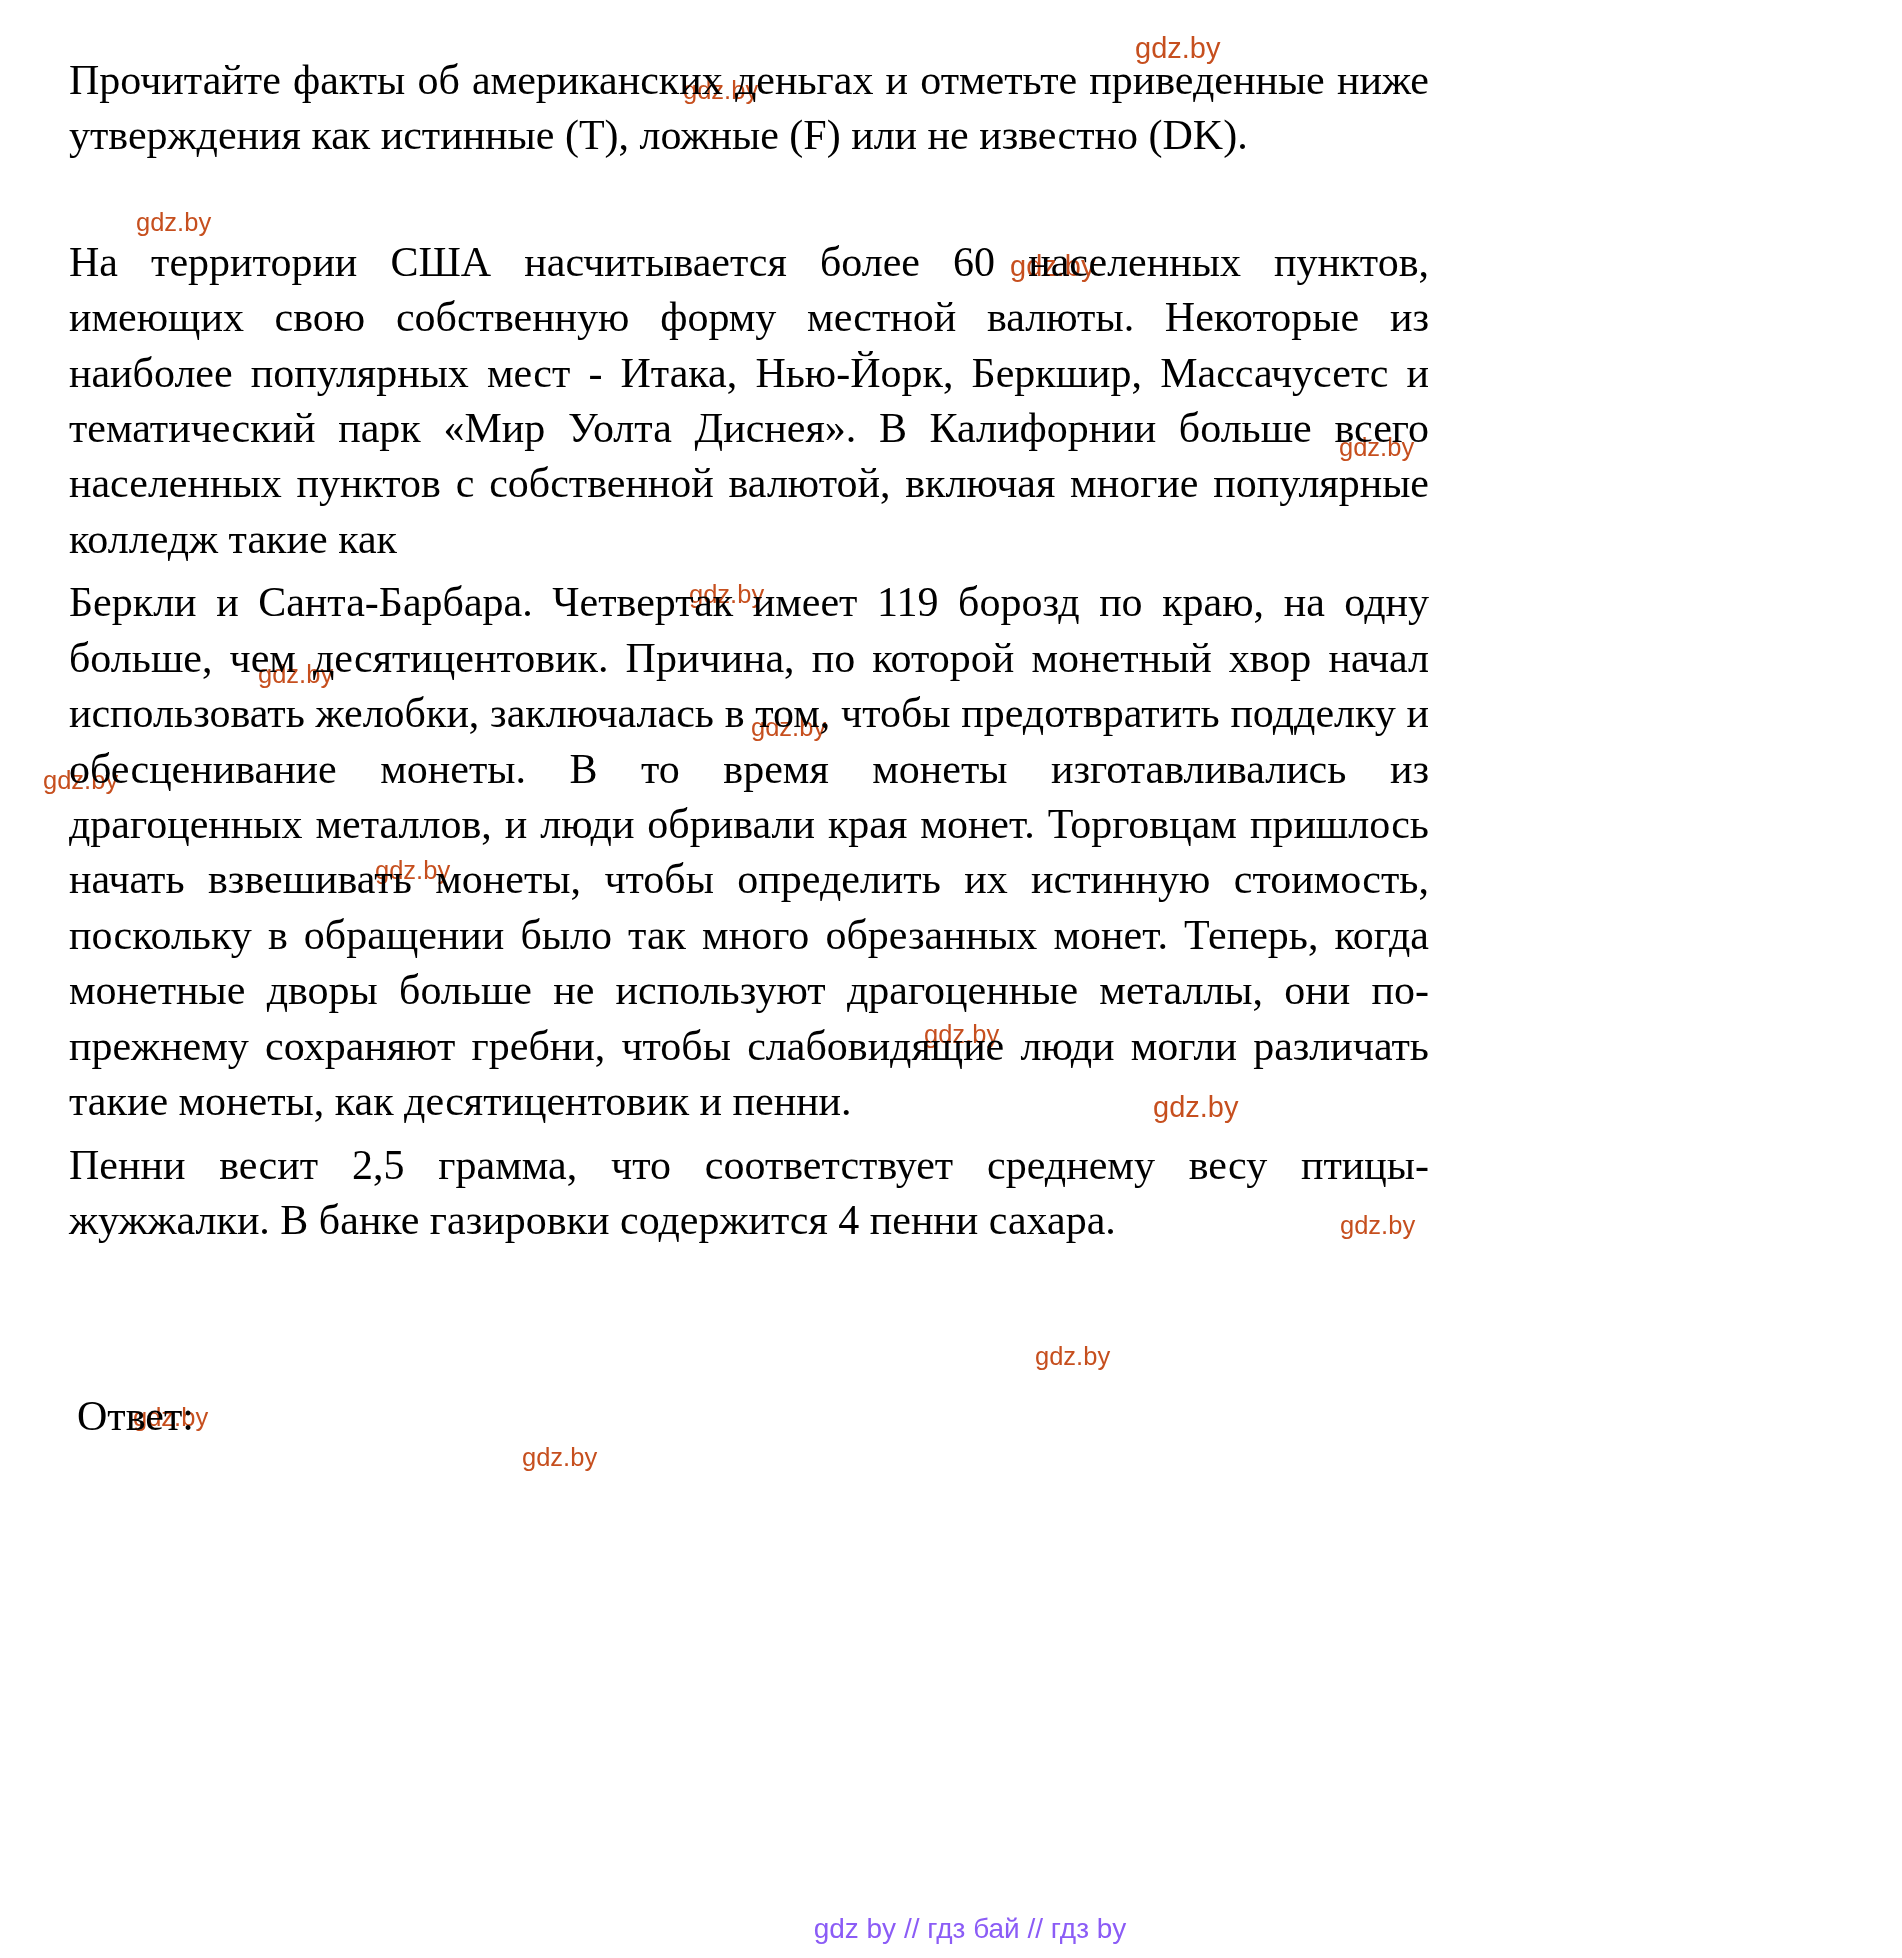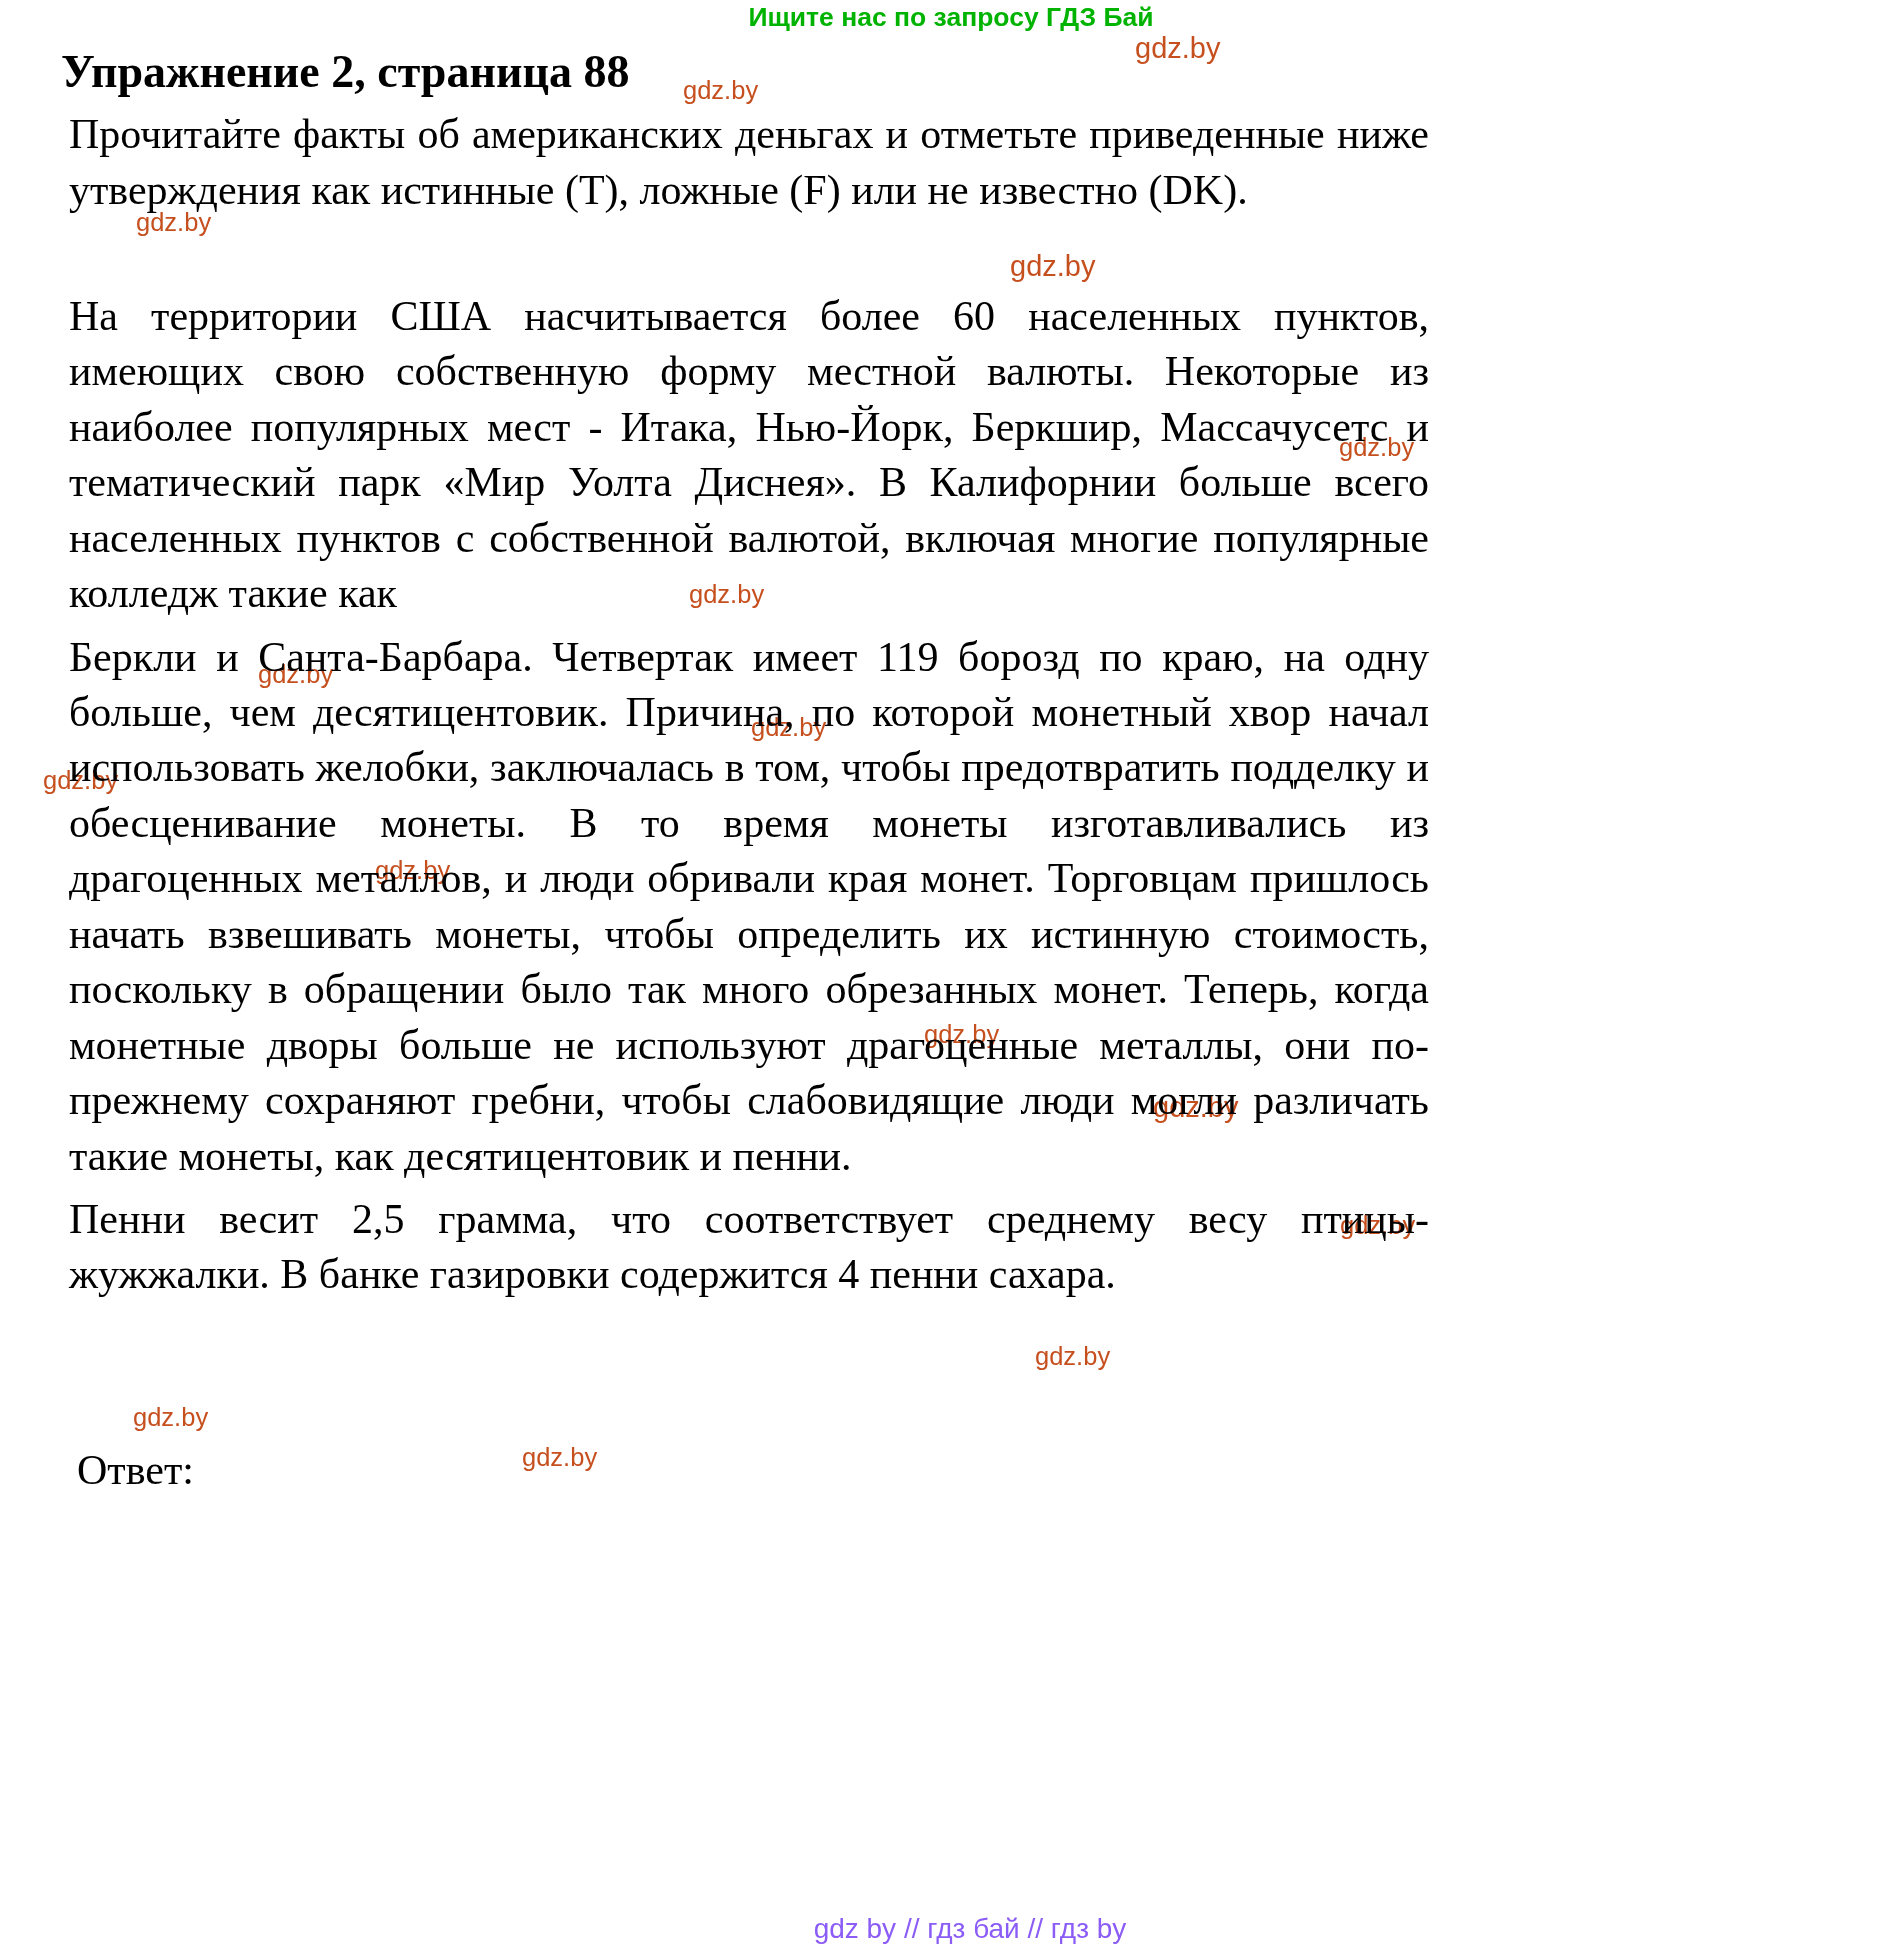--- a/index.html
+++ b/index.html
@@ -93,21 +93,20 @@
     font-size: 28px;
     color: #4b0f8c;
     white-space: nowrap;
   }
 </style>
 </head>
 <body>
 
 <div id="page">
 
-  <div class="promo" style="color: rgb(0, 179, 0);">Ищите нас по запросу ГДЗ Бай</div>
 
   <div id="watermark-layer">
       <div class="wm" style="left: 1135px; top: 32px; font-size: 29px;">gdz.by</div>
       <div class="wm" style="left: 683px; top: 76px; font-size: 25.5px;">gdz.by</div>
       <div class="wm" style="left: 136px; top: 208px; font-size: 25.5px;">gdz.by</div>
       <div class="wm" style="left: 1010px; top: 250px; font-size: 29px;">gdz.by</div>
       <div class="wm" style="left: 1339px; top: 433px; font-size: 25.5px;">gdz.by</div>
       <div class="wm" style="left: 689px; top: 580px; font-size: 25.5px;">gdz.by</div>
       <div class="wm" style="left: 258px; top: 660px; font-size: 25.5px;">gdz.by</div>
       <div class="wm" style="left: 751px; top: 713px; font-size: 25.5px;">gdz.by</div>
@@ -116,21 +115,20 @@
       <div class="wm" style="left: 1153px; top: 1091px; font-size: 29px;">gdz.by</div>
       <div class="wm" style="left: 924px; top: 1020px; font-size: 25.5px;">gdz.by</div>
       <div class="wm" style="left: 1340px; top: 1211px; font-size: 25.5px;">gdz.by</div>
       <div class="wm" style="left: 1035px; top: 1342px; font-size: 25.5px;">gdz.by</div>
       <div class="wm" style="left: 133px; top: 1403px; font-size: 25.5px;">gdz.by</div>
       <div class="wm" style="left: 522px; top: 1443px; font-size: 25.5px;">gdz.by</div>
     </div>
 
   <div class="content">
 
-    <h1 class="ex-title">Упражнение 2, страница 88</h1>
 
     <p class="para">Прочитайте факты об американских деньгах и отметьте приведенные ниже утверждения как истинные (T), ложные (F) или не известно (DK).</p>
 
     <div class="spacer-lg"></div>
 
 
     <div class="spacer-md"></div>
 
     <p class="para">На территории США насчитывается более 60 населенных пунктов, имеющих свою собственную форму местной валюты. Некоторые из наиболее популярных мест - Итака, Нью-Йорк, Беркшир, Массачусетс и тематический парк «Мир Уолта Диснея». В Калифорнии больше всего населенных пунктов с собственной валютой, включая многие популярные колледж такие как</p>
 

